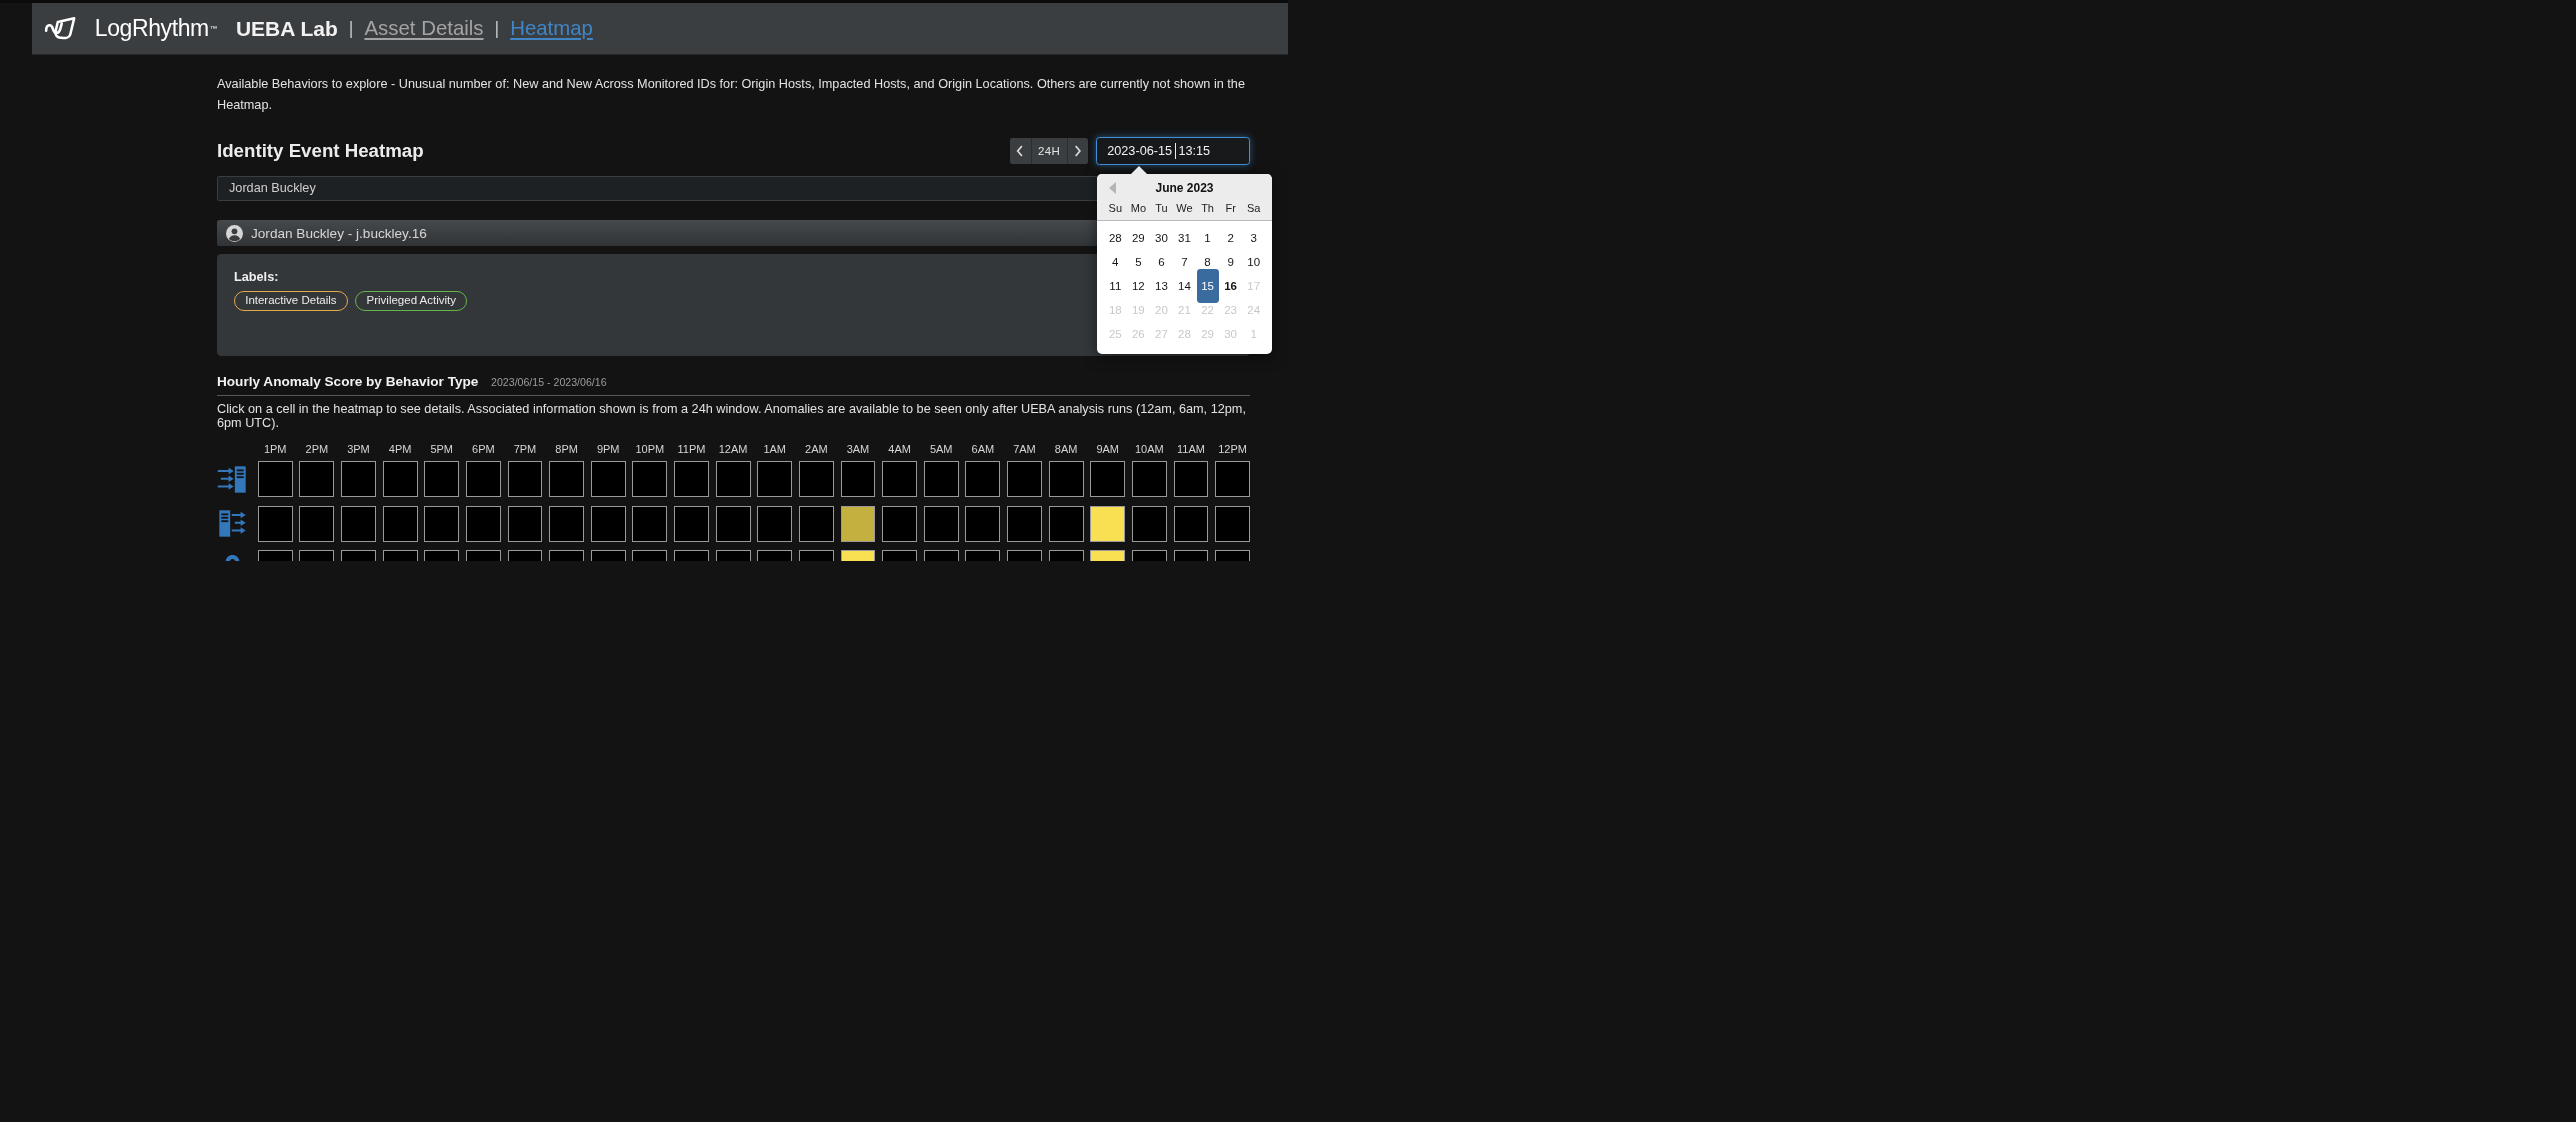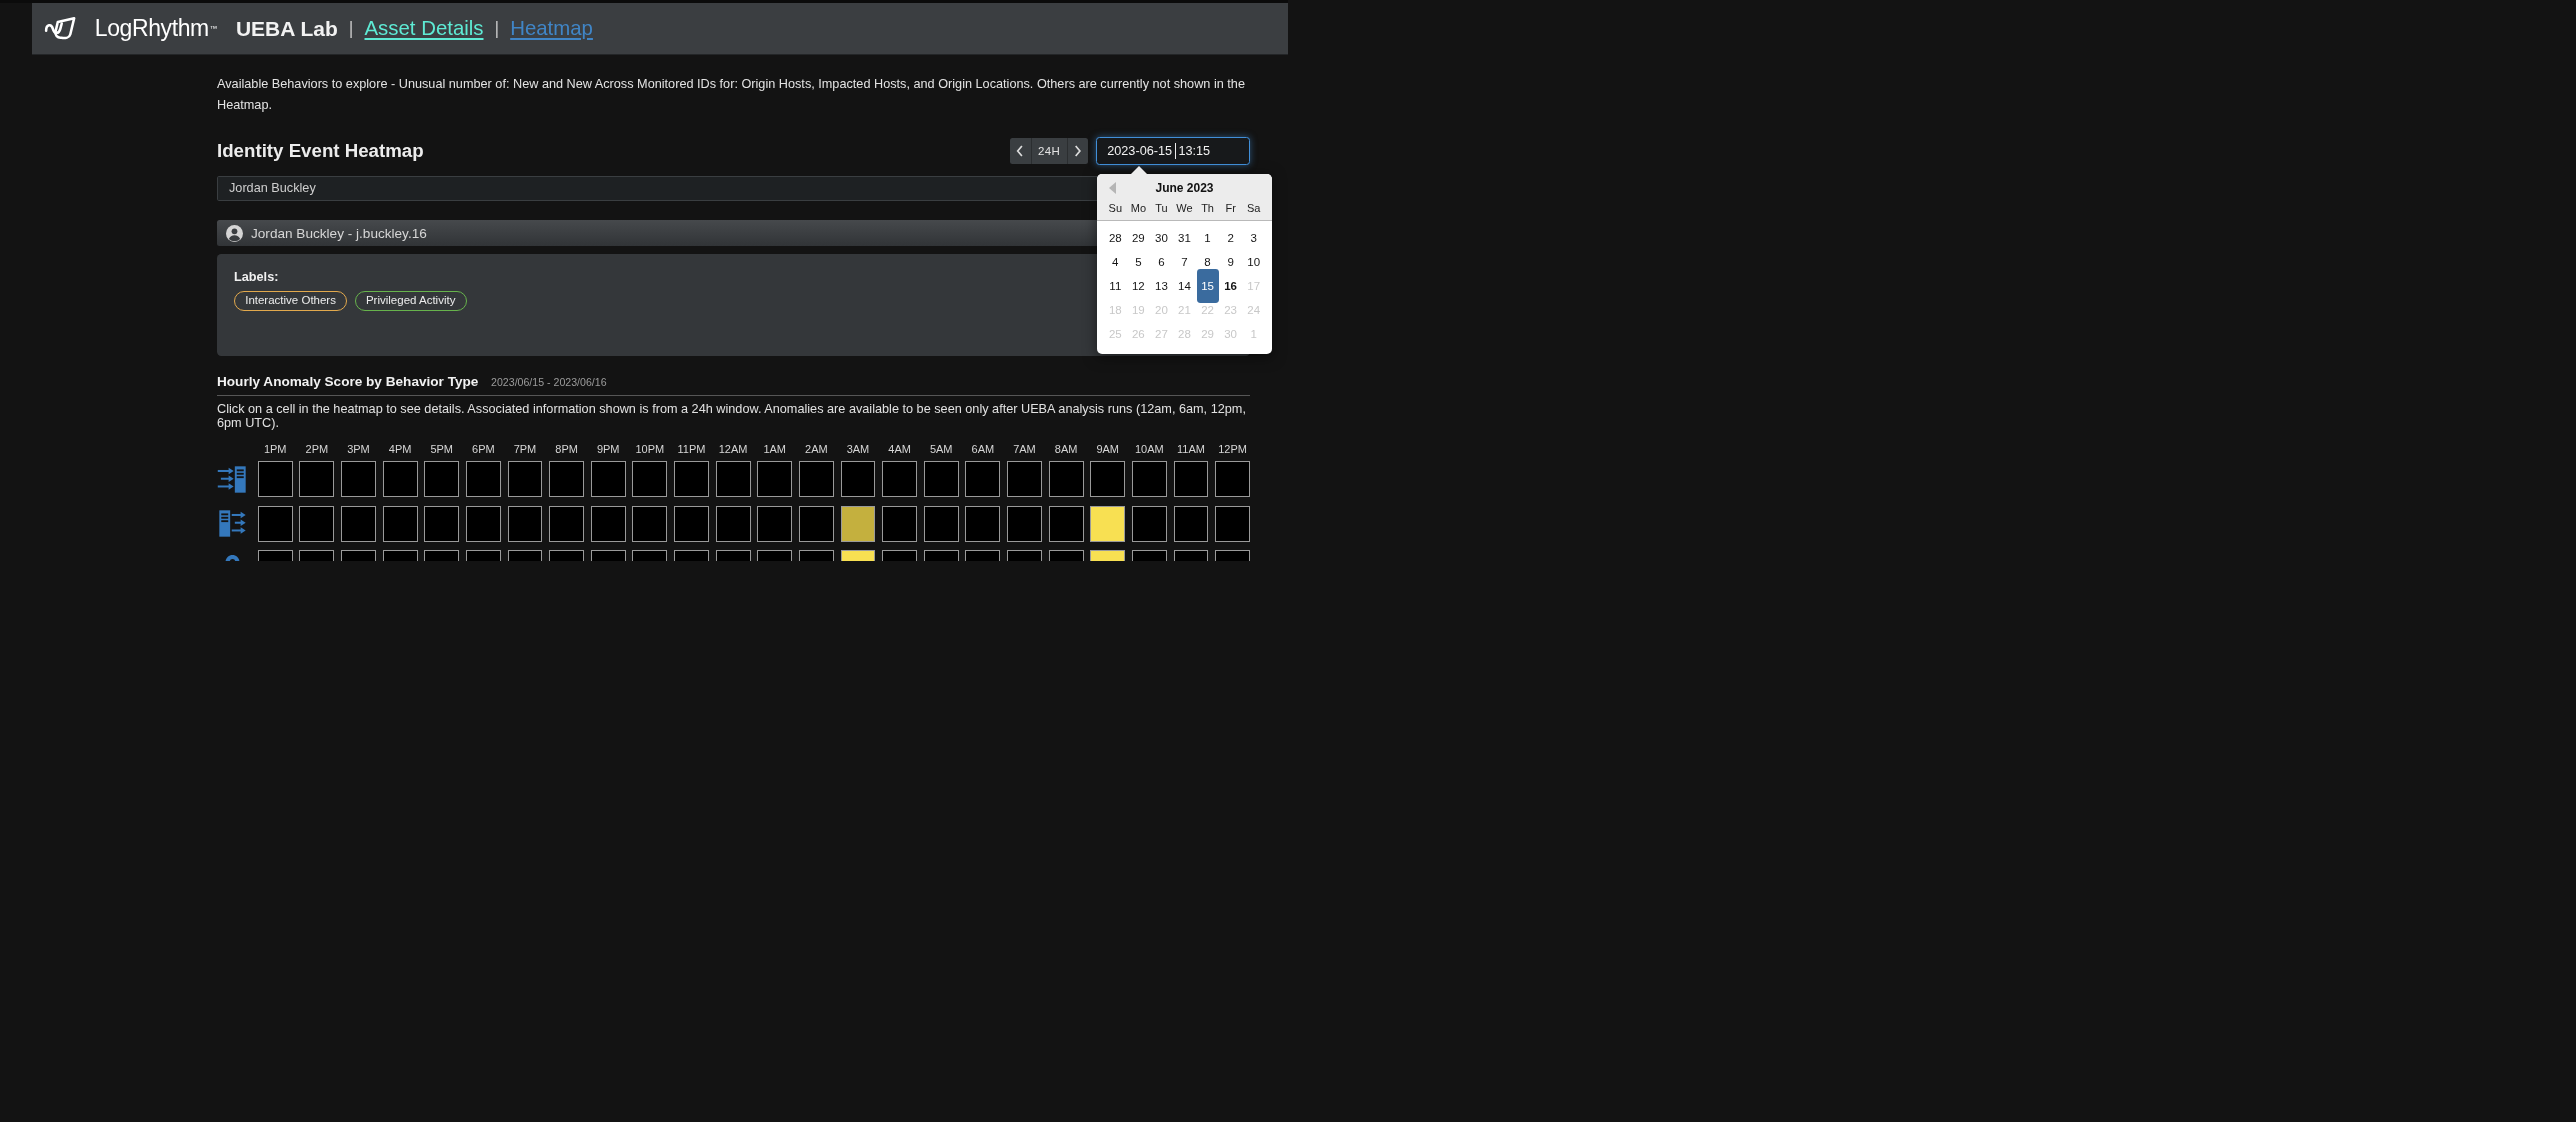--- a/index.html
+++ b/index.html
@@ -16,21 +16,21 @@
   
   .nav{ height:52px; background:#3b3e41; border-bottom:0.8px solid #232527;
     display:flex; align-items:center; padding:0 12px;margin-left:32px; }
   .brand{ display:flex; align-items:center; }
   .brand svg{ margin-right:6.8px; }
   .brand-text{ color:#ffffff; font-size:23px; font-weight:500; letter-spacing:-0.4px; }
   .brand-tm{ color:#ffffff; font-size:7.6px; vertical-align:top; margin-left:0.8px; }
   .app-title{ color:#f2f2f2; font-size:21px; font-weight:700; margin-left:18.7px; }
   .nav-sep{ color:#c2c2c2; font-size:18px; margin:0 11px; font-weight:400; }
   a.nav-link{ font-size:20.4px; text-decoration:underline; text-underline-offset:3.4px; cursor:pointer; }
-  .nav-link.plain{ color:#5eead4; }
+  .nav-link.plain{ color:#a3a3a3; }
   .nav-link.active{ color:var(--link-blue); font-weight:500; }
 
   
   .content{ padding-left:217px; padding-right:17px; position:relative; }
   .intro{ margin-top:18.7px; width:1031px; font-size:12.7px; line-height:21px; color:#e3e3e3; }
 
   .hm-header{ margin-top:21px; width:1033px; display:flex; align-items:center; justify-content:space-between; }
   .page-title{ font-size:18.7px; font-weight:600; color:#ececec; }
   .controls{ display:flex; align-items:center; }
 
@@ -286,21 +286,21 @@
       <circle cx="10" cy="10" r="10" fill="#d5d5d5"></circle>
       <circle cx="10" cy="7.4" r="3.4" fill="#3a3d40"></circle>
       <path d="M10,12.2 c-3,0 -5.6,1.7 -6.7,4.3 a10,10 0 0 0 13.4,0 c-1.1,-2.6 -3.7,-4.3 -6.7,-4.3 z" fill="#3a3d40"></path>
     </svg>
     <span class="label">Jordan Buckley - j.buckley.16</span>
   </div>
 
   <div class="panel">
     <div class="labels-title">Labels:</div>
     <div class="pills">
-      <span class="pill pill-orange">Interactive Others</span>
+      <span class="pill pill-orange">Interactive Details</span>
       <span class="pill pill-green">Privileged Activity</span>
     </div>
   </div>
 
   <div class="anomaly-head">
     <span class="anomaly-title">Hourly Anomaly Score by Behavior Type</span>
     <span class="anomaly-range">2023/06/15 - 2023/06/16</span>
   </div>
   <div class="divider"></div>
   <p class="instruction">Click on a cell in the heatmap to see details. Associated information shown is from a 24h window. Anomalies are available to be seen only after UEBA analysis runs (12am, 6am, 12pm, 6pm UTC).</p>

